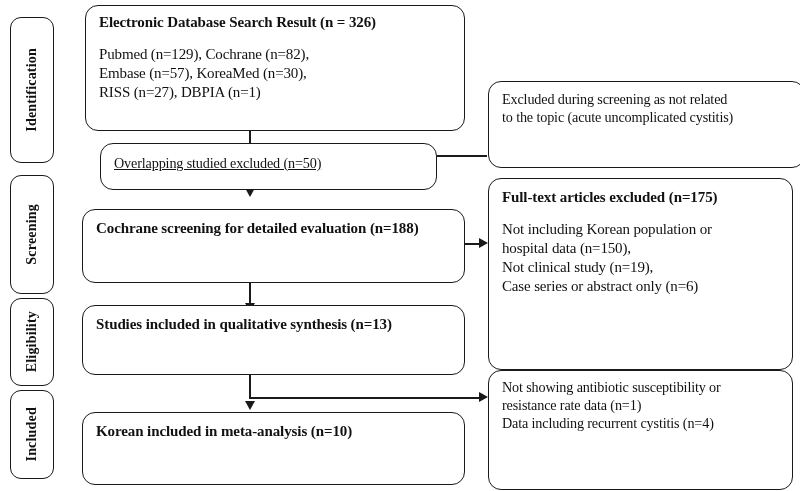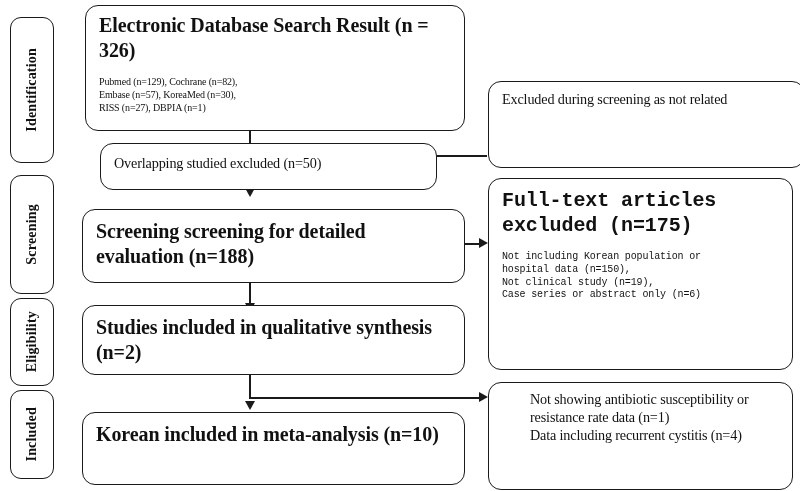--- a/index.html
+++ b/index.html
@@ -27,32 +27,32 @@
     border-radius: 13px;
     background: #ffffff;
     z-index: 3;
   }
   .box .inner {
     padding: 7px 11px 6px 13px;
     line-height: 1.26;
   }
   .ttl {
     font-weight: bold;
-    font-size: 20px;
+    font-size: 15px;
     letter-spacing: -0.1px;
     display: block;
   }
   .ttl .reg {
     font-weight: bold;
   }
   .gap {
     height: 13px;
   }
   .body-line {
-    font-size: 10px;
+    font-size: 15px;
     display: block;
     white-space: nowrap;
     letter-spacing: -0.15px;
   }
   .plain .body-line {
     font-size: 14.2px;
   }
   
   .phase {
     position: absolute;
@@ -139,55 +139,56 @@
     <div class="inner">
       <span class="ttl">Electronic Database Search Result (n = 326)</span>
       <div class="gap"></div>
       <span class="body-line">Pubmed (n=129), Cochrane (n=82),</span>
       <span class="body-line">Embase (n=57), KoreaMed (n=30),</span>
       <span class="body-line">RISS (n=27), DBPIA (n=1)</span>
     </div>
   </div>
 
   <div class="box plain" style="left:100px; top:143px; width:337px; height:47px;">
-    <div class="inner" style="padding-top:11px;">
+    <div class="inner" style="padding-top:11px;text-decoration:underline;">
       <span class="body-line">Overlapping studied excluded (n=50)</span>
     </div>
   </div>
 
   <div class="box plain" style="left:488px; top:81px; width:317px; height:87px;">
     <div class="inner" style="padding-top:9px;">
       <span class="body-line">Excluded during screening as not related</span>
+      <span class="body-line">to the topic (acute uncomplicated cystitis)</span>
     </div>
   </div>
 
   <div class="box" style="left:82px; top:209px; width:383px; height:74px;">
     <div class="inner" style="padding-top:9px;">
-      <span class="ttl"><span>Screening screening for detailed evaluation</span><span class="reg"> (n=188)</span></span>
-    </div>
-  </div>
-
-  <div class="box" style="left:488px; top:178px; width:305px; height:192px;font-family:Liberation Mono, monospace;">
+      <span class="ttl"><span>Cochrane screening for detailed evaluation</span><span class="reg"> (n=188)</span></span>
+    </div>
+  </div>
+
+  <div class="box" style="left:488px; top:178px; width:305px; height:192px;">
     <div class="inner" style="padding-top:9px;">
       <span class="ttl">Full-text articles excluded (n=175)</span>
       <div class="gap"></div>
       <span class="body-line">Not including Korean population or</span>
       <span class="body-line">hospital data (n=150),</span>
       <span class="body-line">Not clinical study (n=19),</span>
       <span class="body-line">Case series or abstract only (n=6)</span>
     </div>
   </div>
 
   <div class="box" style="left:82px; top:305px; width:383px; height:70px;">
     <div class="inner" style="padding-top:9px;">
-      <span class="ttl"><span>Studies included in qualitative synthesis</span><span class="reg"> (n=2)</span></span>
-    </div>
-  </div>
-
-  <div class="box plain" style="left:488px; top:382px; width:305px; height:108px;padding-left:28px;">
+      <span class="ttl"><span>Studies included in qualitative synthesis</span><span class="reg"> (n=13)</span></span>
+    </div>
+  </div>
+
+  <div class="box plain" style="left:488px; top:370px; width:305px; height:120px;">
     <div class="inner" style="padding-top:8px;">
       <span class="body-line">Not showing  antibiotic susceptibility or</span>
       <span class="body-line">resistance rate data (n=1)</span>
       <span class="body-line">Data including  recurrent cystitis (n=4)</span>
     </div>
   </div>
 
   <div class="box" style="left:82px; top:412px; width:383px; height:73px;">
     <div class="inner" style="padding-top:9px;">
       <span class="ttl"><span>Korean included in meta-analysis</span><span class="reg"> (n=10)</span></span>

